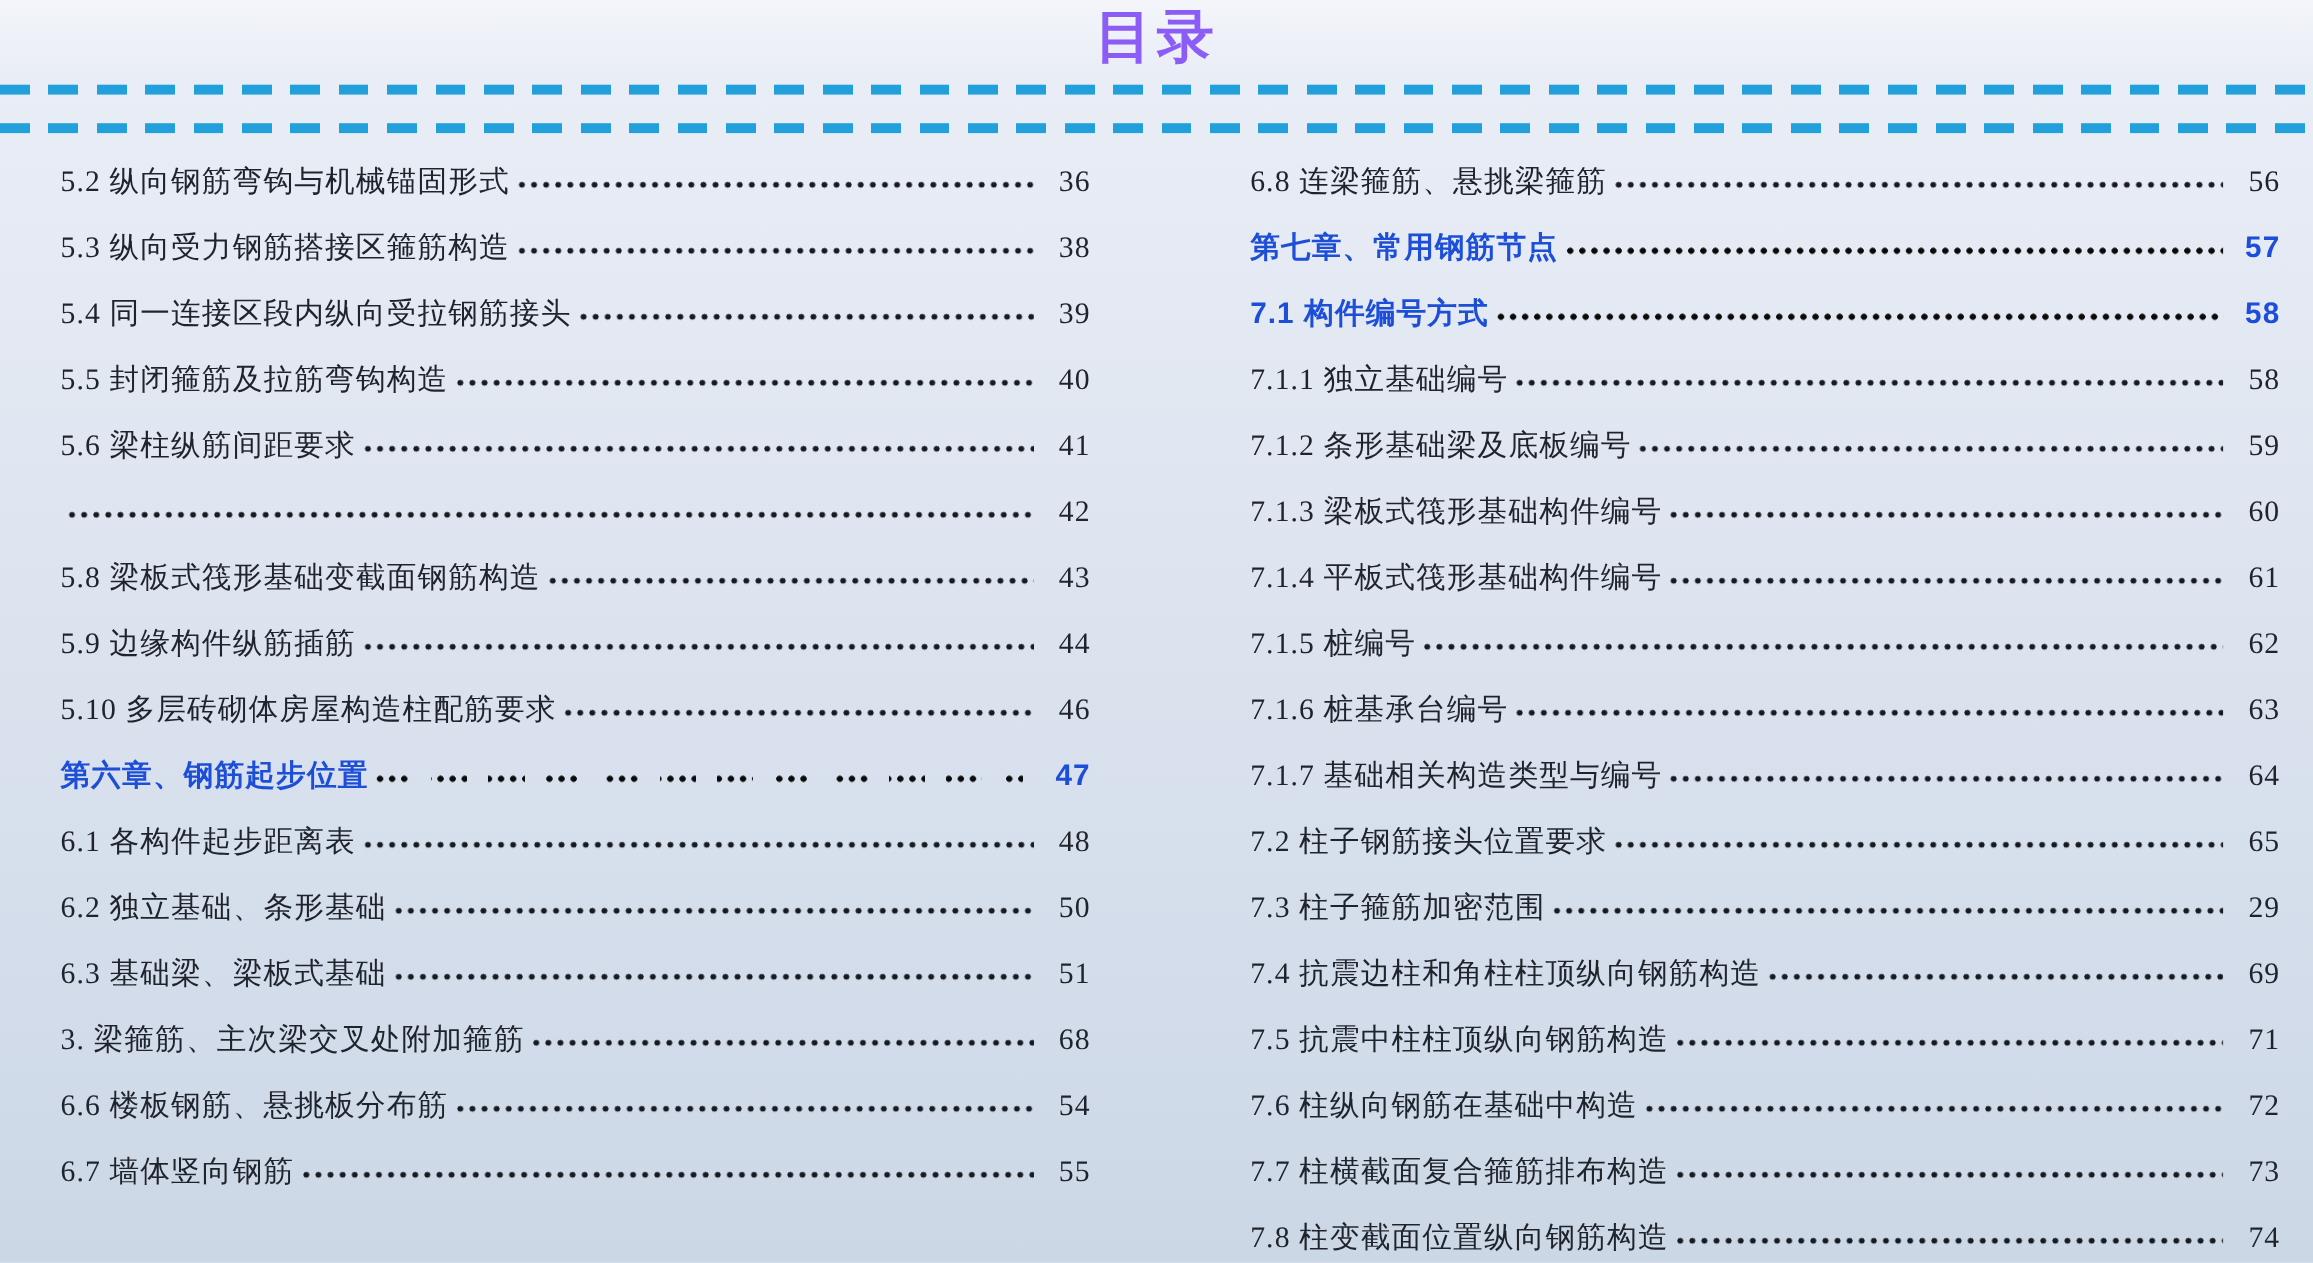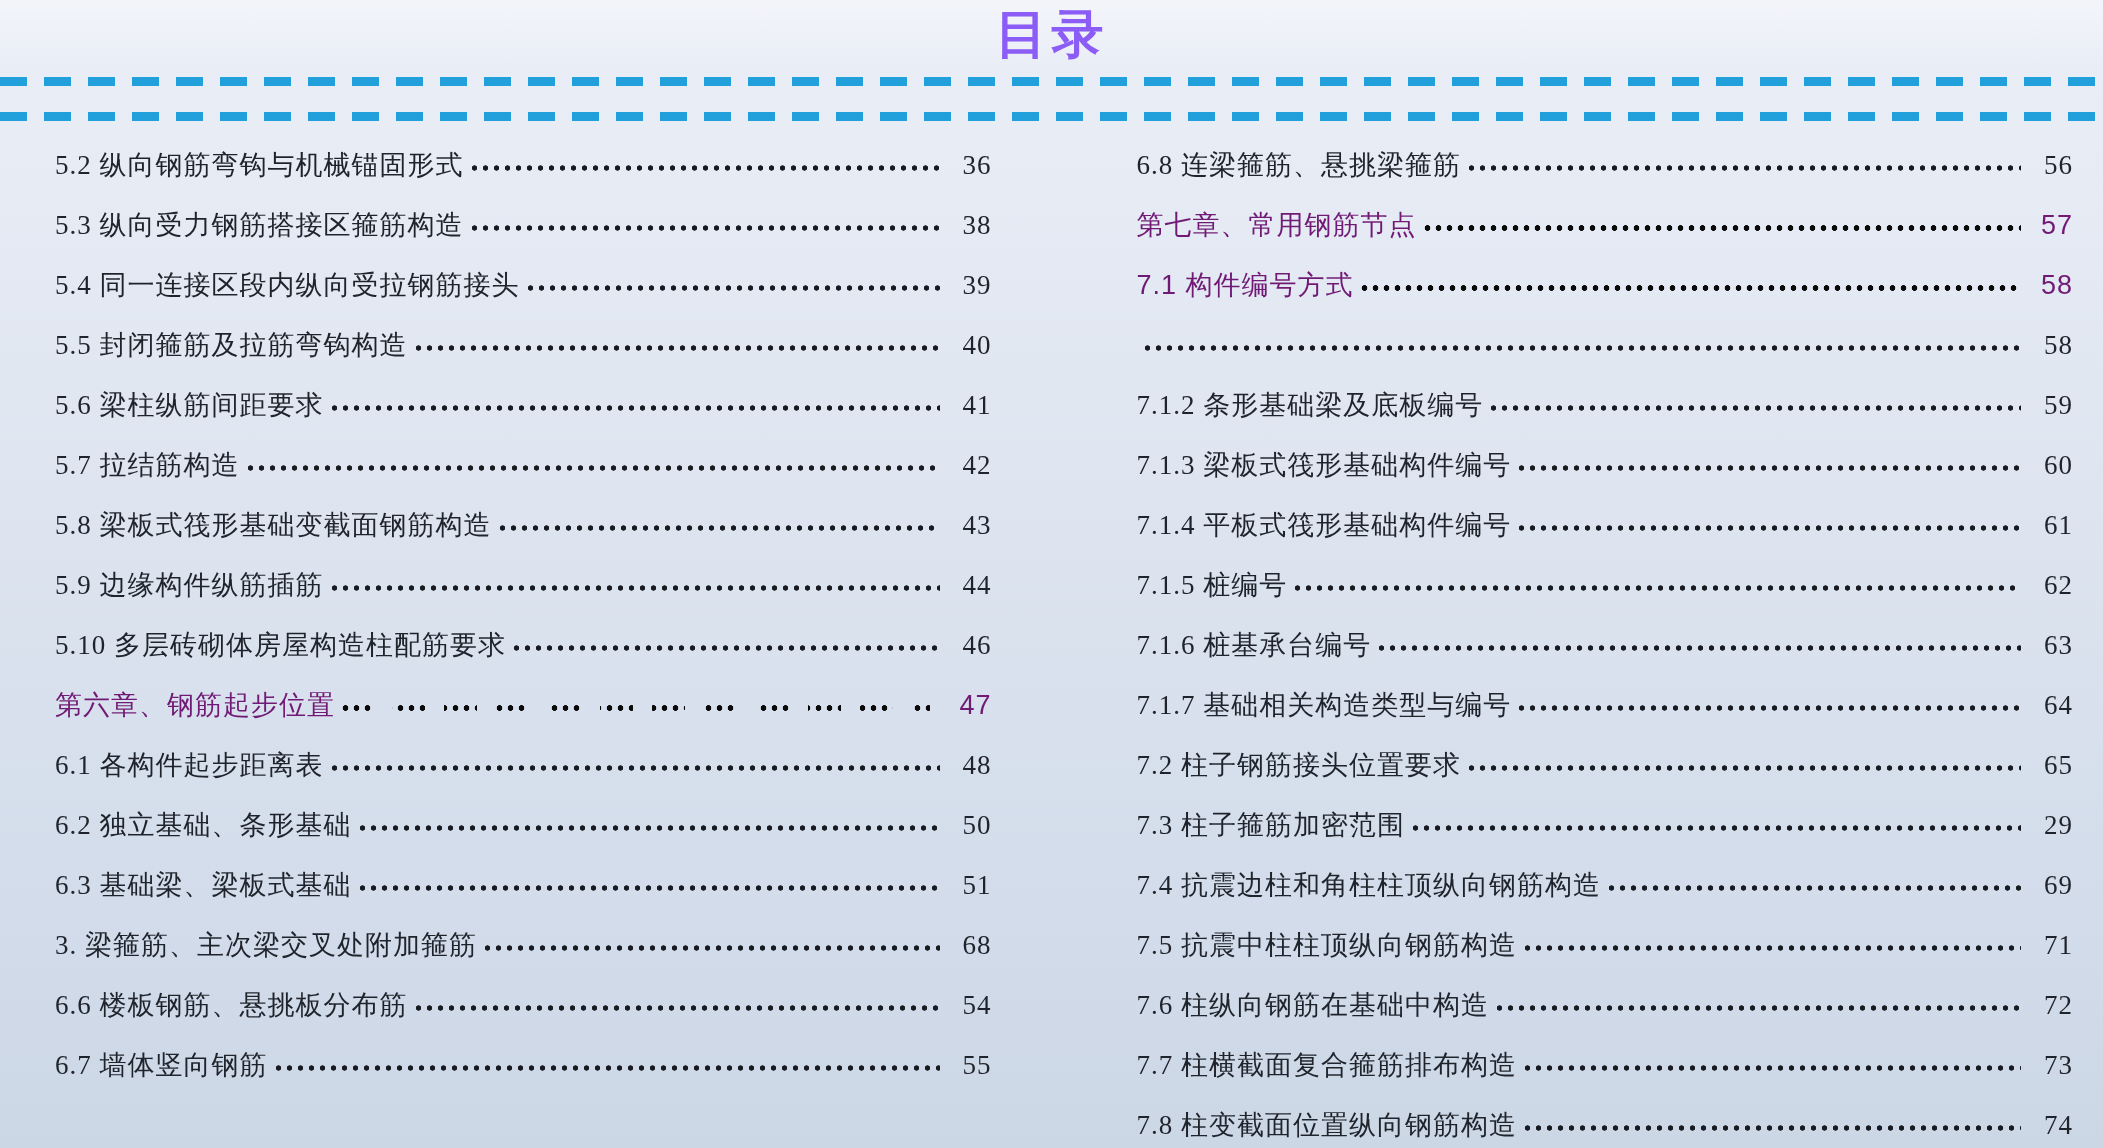--- a/index.html
+++ b/index.html
@@ -50,22 +50,22 @@
     background-position: left center;
     background-repeat: repeat-x;
   }
   .row .p {
     flex: 0 0 auto;
     min-width: 48px;
     text-align: right;
   }
   .row.chapter {
     font-family: "Liberation Sans", "DejaVu Sans", sans-serif;
-    font-weight: 400;
-    color: #701a75;
+    font-weight: 700;
+    color: #1d4ed8;
   }
   .row.chapter .dots {
     background-image: radial-gradient(circle, #0a0a0a 2.6px, transparent 3.1px);
   }
   .row.grouped .dots {
     -webkit-mask-image: repeating-linear-gradient(90deg, #000 0 33px, transparent 33px 52px);
     mask-image: repeating-linear-gradient(90deg, #000 0 33px, transparent 33px 52px);
     margin-right: 14px;
   }
 </style>
@@ -98,21 +98,20 @@
         <span class="t">5.5 封闭箍筋及拉筋弯钩构造</span>
         <span class="dots"></span>
         <span class="p">40</span>
       </div>
     <div class="row">
         <span class="t">5.6 梁柱纵筋间距要求</span>
         <span class="dots"></span>
         <span class="p">41</span>
       </div>
     <div class="row">
-        <span class="t">5.7 拉结筋构造</span>
         <span class="dots"></span>
         <span class="p">42</span>
       </div>
     <div class="row">
         <span class="t">5.8 梁板式筏形基础变截面钢筋构造</span>
         <span class="dots"></span>
         <span class="p">43</span>
       </div>
     <div class="row">
         <span class="t">5.9 边缘构件纵筋插筋</span>
@@ -171,20 +170,21 @@
         <span class="t">第七章、常用钢筋节点</span>
         <span class="dots"></span>
         <span class="p">57</span>
       </div>
     <div class="row chapter">
         <span class="t">7.1 构件编号方式</span>
         <span class="dots"></span>
         <span class="p">58</span>
       </div>
     <div class="row">
+        <span class="t">7.1.1 独立基础编号</span>
         <span class="dots"></span>
         <span class="p">58</span>
       </div>
     <div class="row">
         <span class="t">7.1.2 条形基础梁及底板编号</span>
         <span class="dots"></span>
         <span class="p">59</span>
       </div>
     <div class="row">
         <span class="t">7.1.3 梁板式筏形基础构件编号</span>

